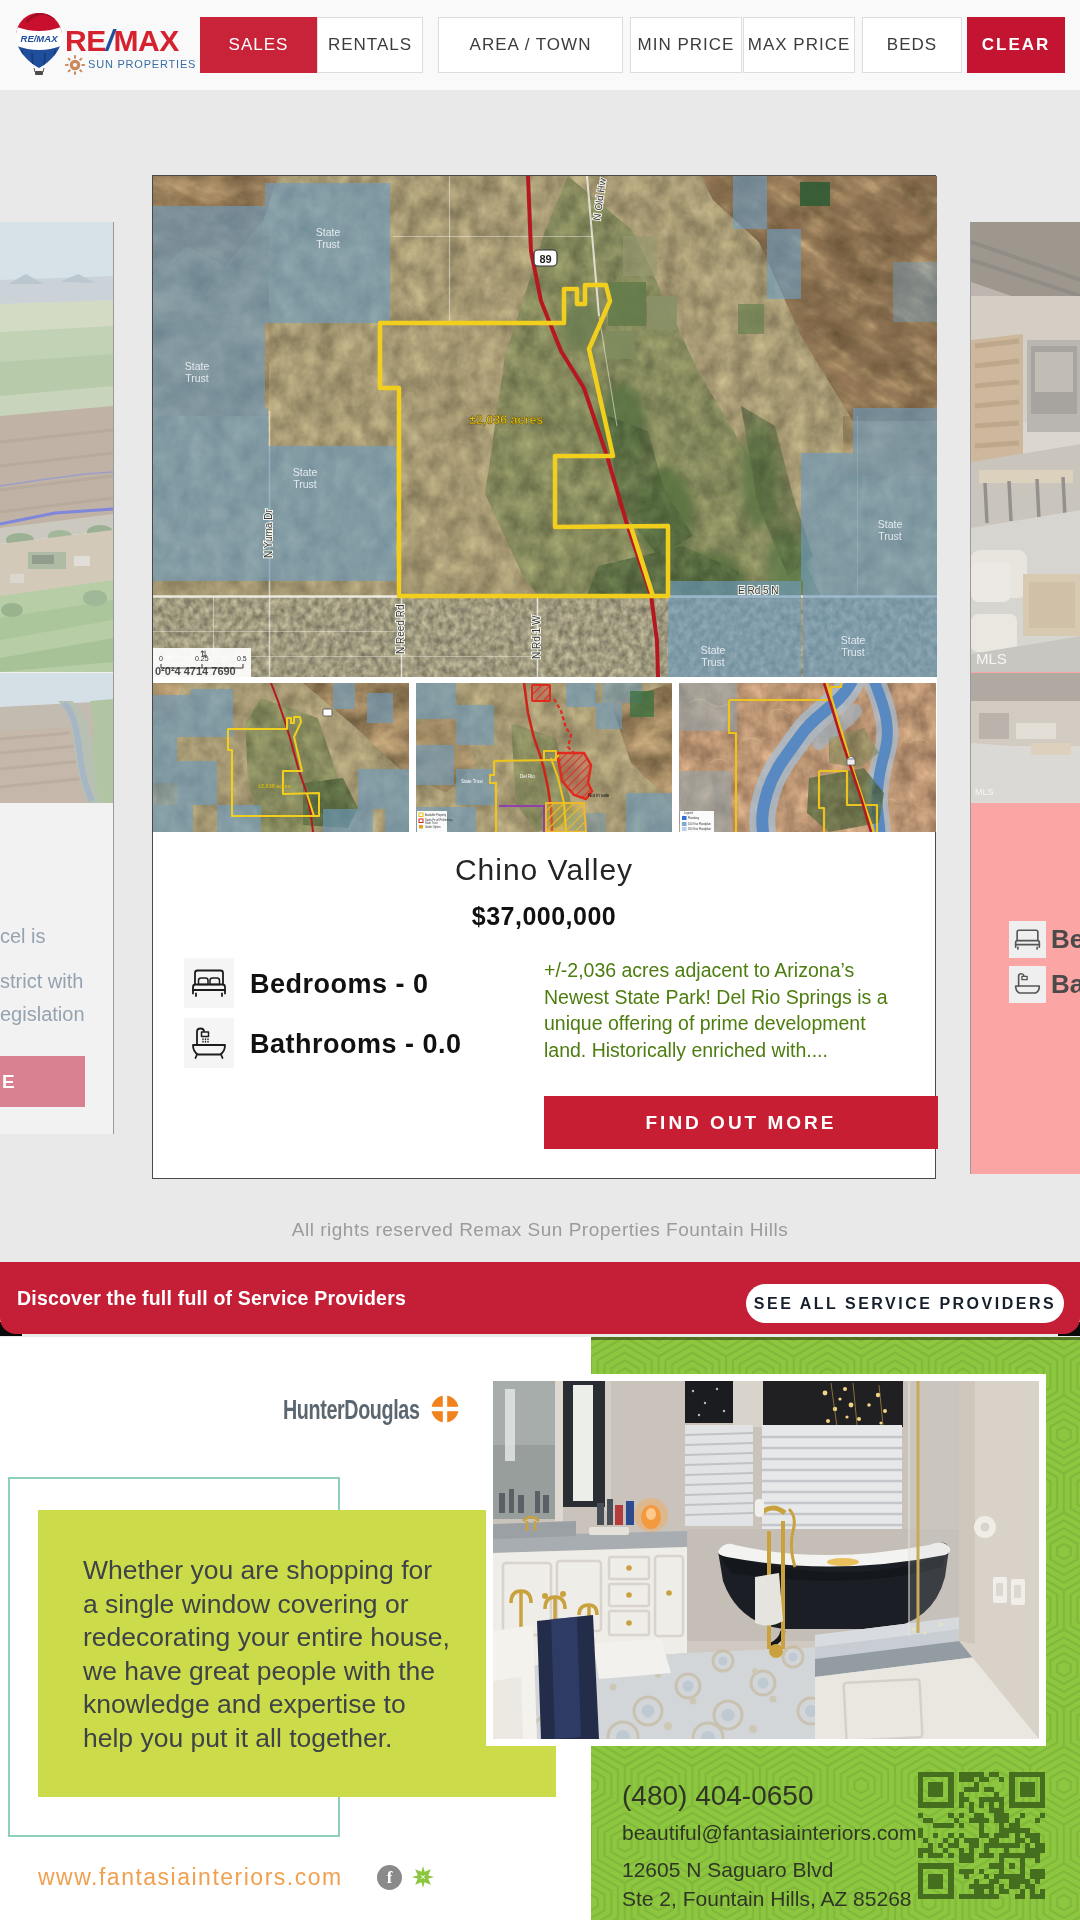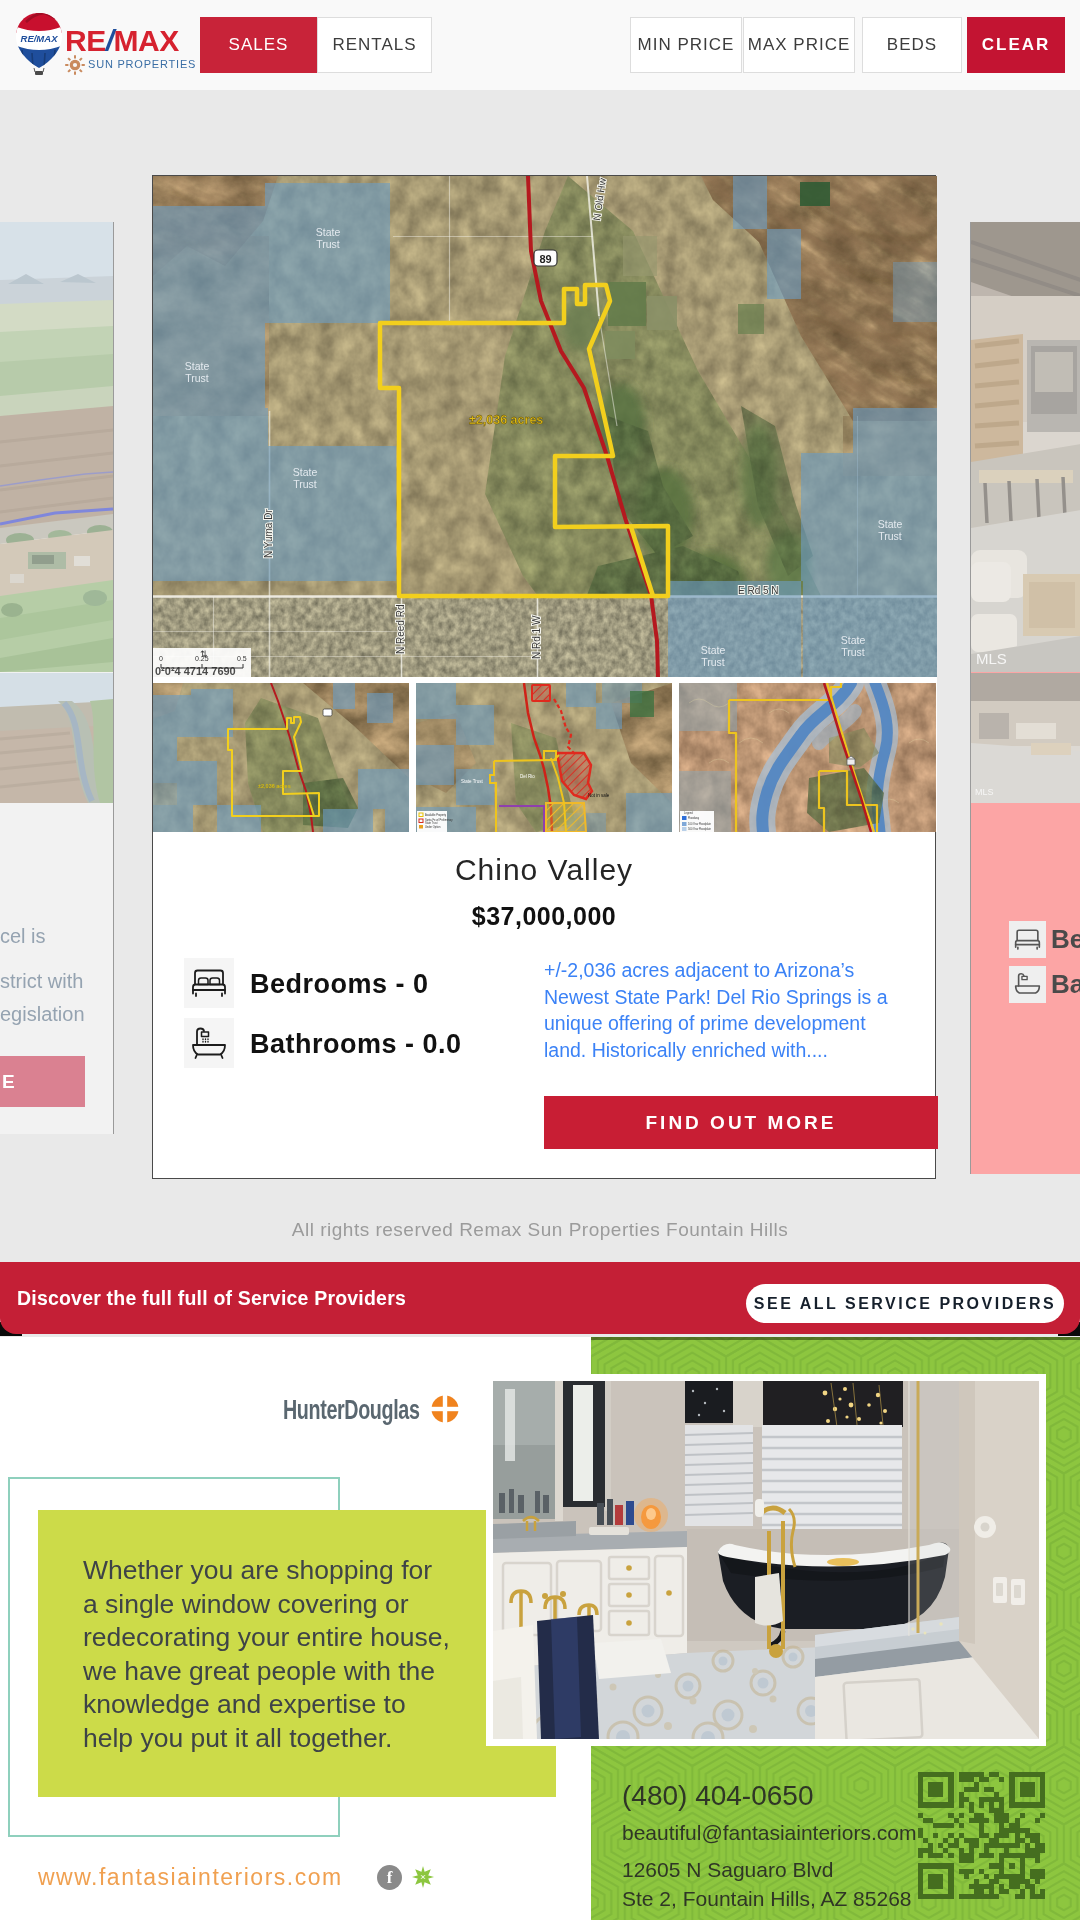--- a/index.html
+++ b/index.html
@@ -64,21 +64,22 @@
           <line x1="14.7" y1="14.7" x2="16.9" y2="16.9"></line>
         <line x1="3.1" y1="16.9" x2="5.3" y2="14.7"></line>
           <line x1="14.7" y1="5.3" x2="16.9" y2="3.1"></line>
       </g>
     </g>
     <circle cx="10" cy="10" r="2.1" fill="#f7f7f7"></circle>
   </svg>
   <div class="abs" style="left:88px;top:58px;font-size:11px;color:#3a6ea5;letter-spacing:0.8px;">SUN PROPERTIES</div>
 
   <div class="navbtn" style="left:200px;width:117px;background:#c82339;border-color:#c82339;color:#fff;">SALES</div>
-  <div class="navbtn" style="left:317px;width:115px;">RENTALS</div>
+  <div class="navbtn" style="left:317px;width:106px;">RENTALS</div>
+  <div class="navbtn" style="left:438px;width:185px;">AREA / TOWN</div>
   <div class="navbtn" style="left:630px;width:112px;">MIN PRICE</div>
   <div class="navbtn" style="left:743px;width:112px;">MAX PRICE</div>
   <div class="navbtn" style="left:862px;width:100px;">BEDS</div>
   <div class="navbtn" style="left:967px;width:98px;background:#c31432;border-color:#c31432;color:#fff;font-weight:bold;letter-spacing:2px;">CLEAR</div>
 </div>
 <div id="stage">
 
   <div class="sidecard" style="left:0;top:132px;width:114px;height:912px;border-right:1px solid #9a9a9a;background:#f2f2f2;">
     <svg class="abs" style="left:0;top:0" width="113" height="450" viewBox="0 0 113 450">
       <rect width="113" height="58" fill="#c9d8e3"></rect>
@@ -508,21 +509,21 @@
             <line x1="19" y1="21" x2="19" y2="21.5"></line>
               <line x1="21.5" y1="21" x2="21.5" y2="21.5"></line>
               <line x1="24" y1="21" x2="24" y2="21.5"></line>
             <line x1="19" y1="23.5" x2="19" y2="24"></line>
               <line x1="21.5" y1="23.5" x2="21.5" y2="24"></line>
               <line x1="24" y1="23.5" x2="24" y2="24"></line>
           </g>
         </svg>
       </div>
       <div class="featlabel" style="left:97px;top:853px;">Bathrooms - 0.0</div>
-      <div class="abs" style="left:391px;top:781px;width:362px;font-size:19.5px;line-height:26.5px;color:#3b82f6;">+/-2,036 acres adjacent to Arizona’s Newest State Park! Del Rio Springs is a unique offering of prime development land. Historically enriched with....</div>
+      <div class="abs" style="left:391px;top:781px;width:362px;font-size:19.5px;line-height:26.5px;color:#4d7c0f;">+/-2,036 acres adjacent to Arizona’s Newest State Park! Del Rio Springs is a unique offering of prime development land. Historically enriched with....</div>
       <div id="findbtn">FIND OUT MORE</div>
     </div>
   </div>
 </div>
 <div class="abs" style="top:1219px;left:0;width:1080px;text-align:center;font-size:19px;letter-spacing:0.5px;color:#9b9b9b;">All rights reserved Remax Sun Properties Fountain Hills</div>
 <div class="abs" style="top:1322px;left:0;width:22px;height:14px;background:#0a0a0a;z-index:20;"></div>
 <div class="abs" style="top:1322px;left:1058px;width:22px;height:14px;background:#0a0a0a;z-index:20;"></div>
 <div id="banner">
   <div class="abs" style="left:17px;top:25px;font-size:19.5px;font-weight:bold;color:#fff;letter-spacing:0.2px;">Discover the full full of Service Providers</div>
   <div id="seall">SEE ALL SERVICE PROVIDERS</div>

